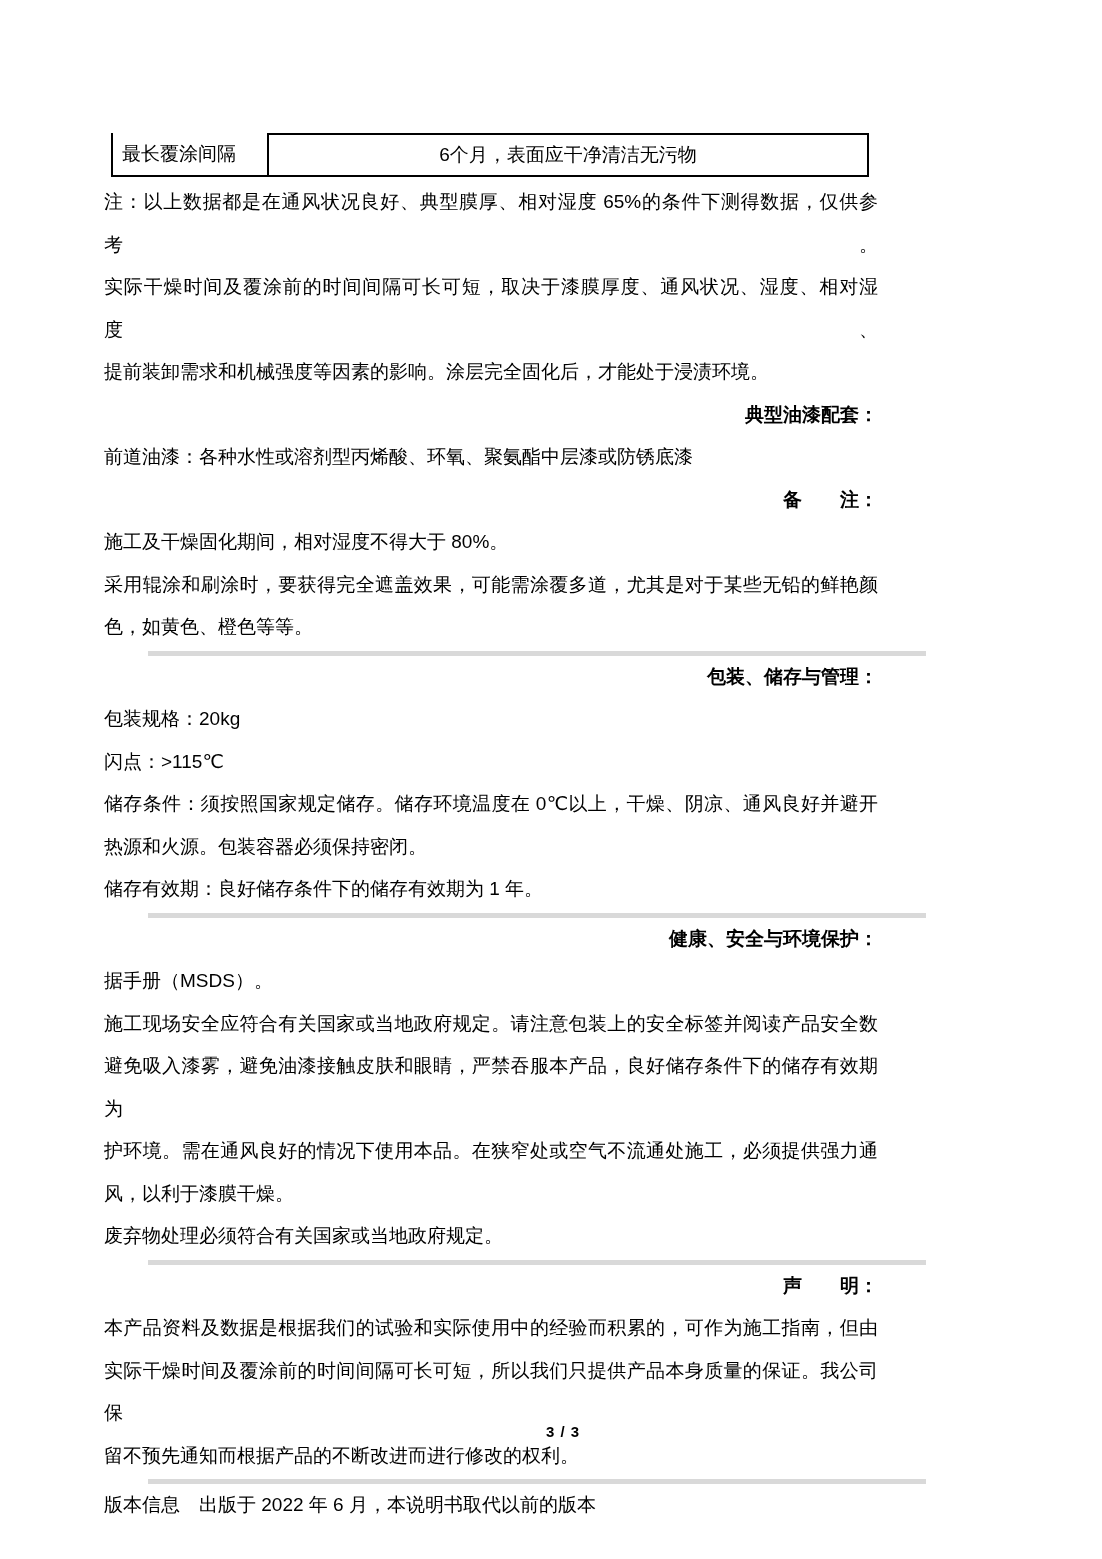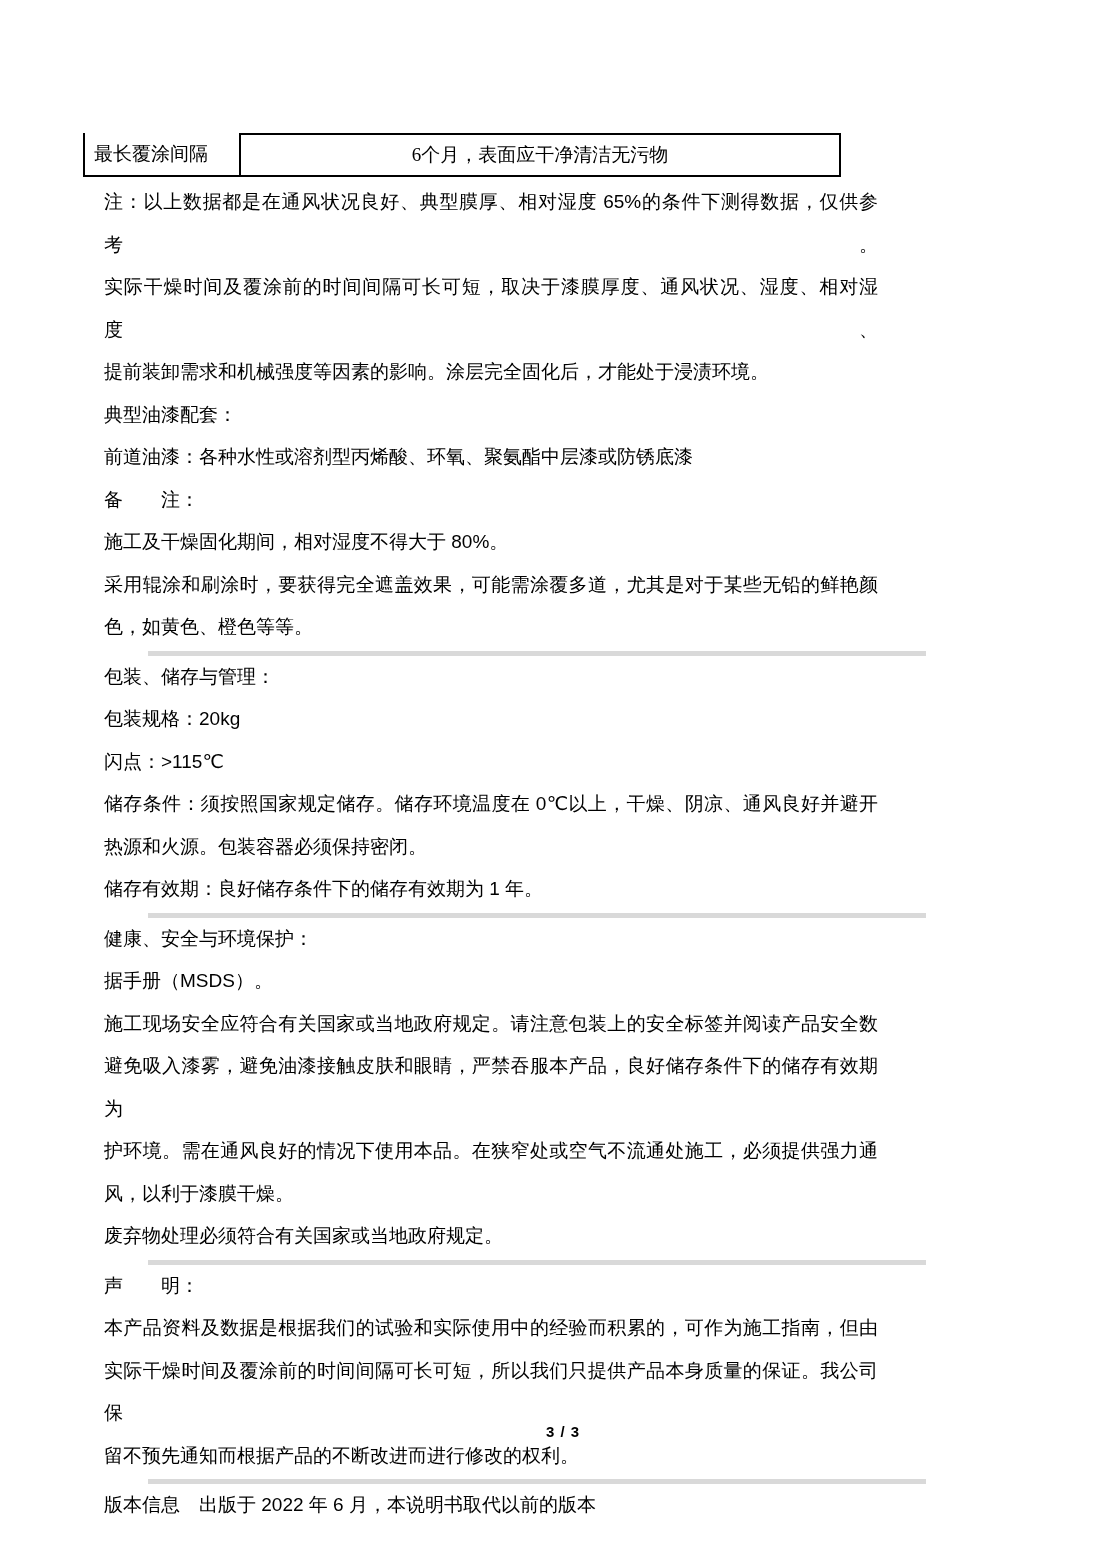--- a/index.html
+++ b/index.html
@@ -17,23 +17,22 @@
   }
   .page {
     position: relative;
     width: 1102px;
     height: 1559px;
     background: #ffffff;
     overflow: hidden;
   }
   
   .tds-table {
-    margin: 133px 0 4px 83px;
+    margin: 133px 0 4px 111px;
     width: 758px;
-    font-family: Liberation Serif, serif;
   }
   .t-row {
     display: flex;
   }
   .cell {
     box-sizing: border-box;
     height: 44px;
     font-size: 19px;
     display: flex;
     align-items: center;
@@ -52,21 +51,22 @@
     justify-content: center;
   }
   
   .para, .heading {
     margin: 0 0 0 104px;
     width: 774px;
     font-size: 19px;
     line-height: 42.5px;
   }
   .heading {
-    font-weight: normal;
+    font-weight: bold;
+    text-align: right;
   }
   .line {
     display: block;
     white-space: nowrap;
     overflow: hidden;
   }
   .line.jl {
     white-space: normal;
     text-align: justify;
     text-align-last: justify;

